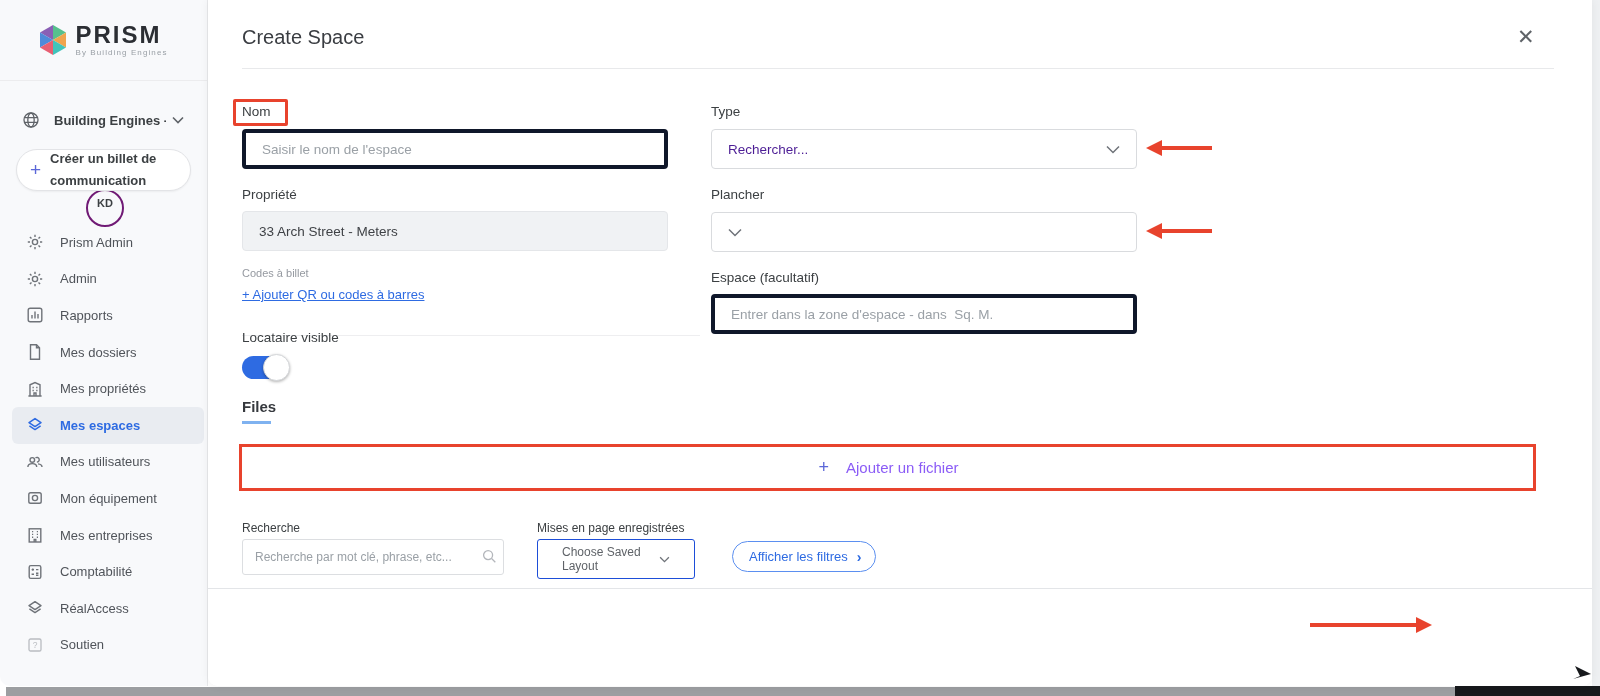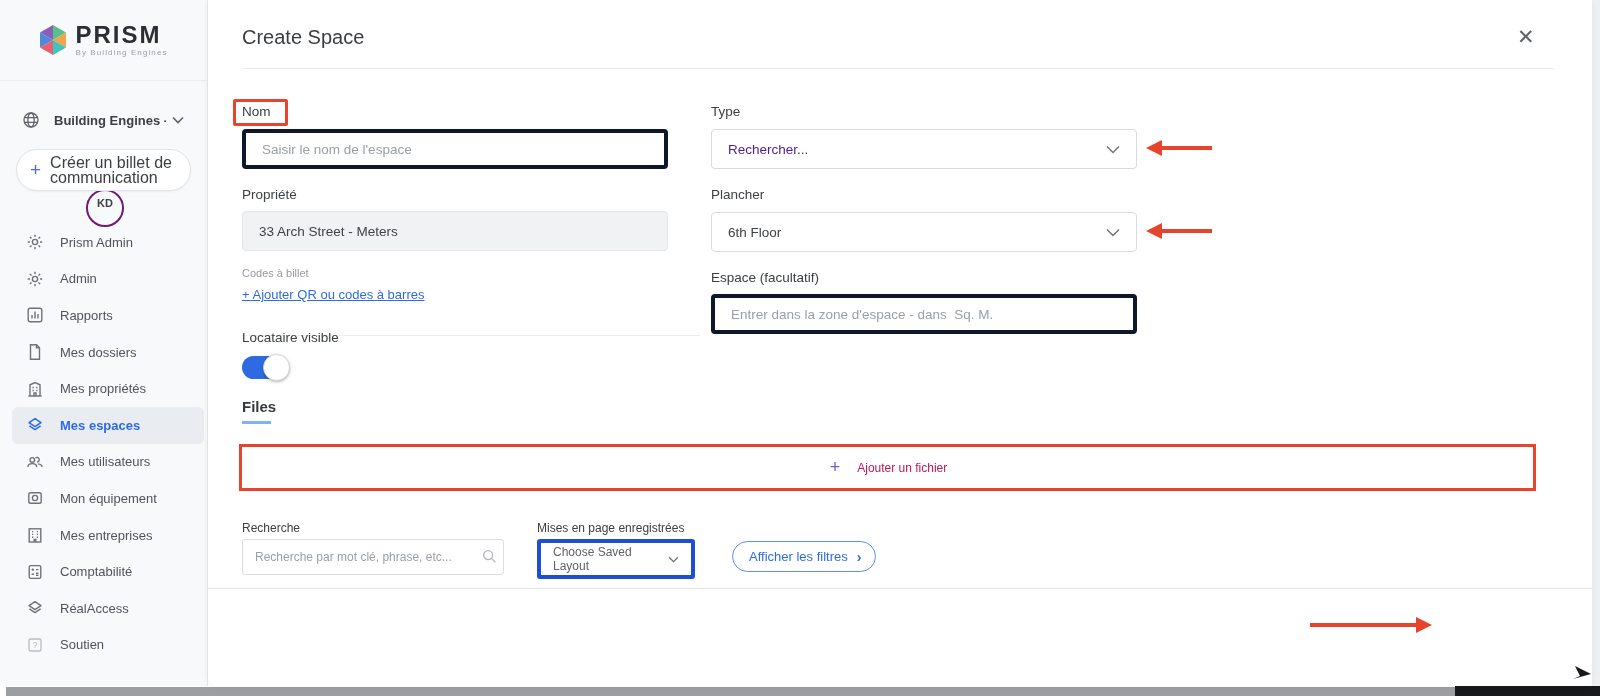--- a/index.html
+++ b/index.html
@@ -22,21 +22,21 @@
   .logo-tagline { font-size:8px; letter-spacing:1.1px; color:#9aa0a6; margin-top:1px;text-align:center; }
   .org-row { position:absolute; left:14px; top:104px; width:180px; height:32px; display:flex; align-items:center; cursor:pointer; }
   .org-icon { color:#5f6368; margin-left:8px; display:flex; }
   .org-label { font-size:13px; font-weight:600; color:#3c4043; margin-left:14px; width:112px;
                white-space:nowrap; overflow:hidden; }
   .org-chevron { color:#5f6368; margin-left:6px; display:flex; }
   .create-btn { position:absolute; left:16px; top:149px; width:175px; height:42px; background:#ffffff;
                 border:1px solid #e3e4e7; border-radius:21px; box-shadow:0 1px 2px rgba(0,0,0,.05);
                 display:flex; align-items:center; cursor:pointer; z-index:3; }
   .create-plus { color:#5b67d8; font-size:19px; font-weight:400; margin:0 9px 0 13px; }
-  .create-label { font-size:16px; color:#3c4043; line-height:15px; width:128px; }
+  .create-label { font-size:13px; color:#3c4043; line-height:22px; width:128px;font-weight:bold; }
   .avatar { position:absolute; left:86px; top:189px; width:38px; height:38px; border-radius:50%;
             border:2px solid #701a75; display:flex; align-items:flex-start; justify-content:center;
             font-size:11px; font-weight:600; color:#3c4043; padding-top:6px; z-index:2; background:#f8f9fb; }
   .nav { position:absolute; left:4px; top:224px; width:208px; }
   .nav-item { height:36.6px; display:flex; align-items:center; margin:0 8px; border-radius:6px;
               padding-left:14px; cursor:pointer; color:#5f6368; }
   .nav-item .nav-icon { width:18px; height:18px; display:flex; align-items:center; justify-content:center; color:#6f7379; }
   .nav-item .nav-label { font-size:13px; margin-left:16px; color:#50545a; }
   .nav-item.active { background:#e9ecf1; }
   .nav-item.active .nav-label { color:#2e6be2; font-weight:700; }
@@ -71,29 +71,29 @@
   .toggle { position:absolute; left:34px; top:356px; width:46px; height:23px; border-radius:12px;
             background:#2e6be2; cursor:pointer; }
   .toggle .knob { position:absolute; right:-2px; top:-2px; width:27px; height:27px; border-radius:50%;
                   background:#ffffff; border:1px solid #d4d6d9; box-shadow:0 1px 3px rgba(0,0,0,.3); }
 
   .files-title { position:absolute; left:34px; top:398px; font-size:15px; font-weight:700; color:#36393e; }
   .files-underline { position:absolute; left:34px; top:421px; width:29px; height:3px; background:#7fb2f0; }
   .file-row { position:absolute; left:34px; top:447px; width:1293px; height:41px; background:#ffffff;
               display:flex; align-items:center; justify-content:center; cursor:pointer; }
   .file-plus { color:#5b67d8; font-size:18px; margin-right:17px; }
-  .file-label { font-size:12px; color:#be185d; }
+  .file-label { font-size:15px; color:#8b5cf6; }
 
   .search-input { position:absolute; left:34px; top:539px; width:262px; height:36px; border:1px solid #dcdee1;
                   border-radius:3px; padding:0 30px 0 12px; font-size:12px; color:#3f4246;
                   font-family:"Liberation Sans", sans-serif; outline:none; }
   .search-input::placeholder { color:#9aa0a6; }
   .search-icon { position:absolute; left:274px; top:549px; color:#b3b6bb; }
-  .layout-select { position:absolute; left:329px; top:539px; width:158px; height:40px; border:4px solid #1d4ed8;
-                   border-radius:3px; display:flex; align-items:center; padding:0 12px; cursor:pointer; background:#fff; }
+  .layout-select { position:absolute; left:329px; top:539px; width:158px; height:40px; border:1px solid #1d4ed8;
+                   border-radius:3px; display:flex; align-items:center; padding:0 24px; cursor:pointer; background:#fff; }
   .layout-select .sel-text { font-size:12px; color:#5f6368; flex:1; }
   .filters-btn { position:absolute; left:524px; top:541px; height:31px; padding:0 14px 0 16px;
                  border:1.5px solid #5b8ff0; border-radius:16px; display:flex; align-items:center; gap:9px;
                  color:#2e6be2; font-size:13px; cursor:pointer; background:#fff; }
   .filters-chevron { font-size:14px; font-weight:700; }
 
   .footer { position:absolute; left:0; top:588px; width:1384px; height:98px; background:#ffffff;
             border-top:1px solid #e3e5e8; border-radius:0 0 10px 10px; z-index:20; }
 
   
@@ -297,21 +297,20 @@
           </svg>
       </span>
     </div>
 
     <div class="f-label" style="left:34px; top:187px;">Propriété</div>
     <div class="f-label" style="left:503px; top:187px;">Plancher</div>
 
     <div class="t-readonly" style="left:34px; top:211px;">33 Arch Street - Meters</div>
 
     <div class="t-select" style="left:503px; top:212px;">
-      <span class="sel-text sel-value">6th Floor</span>
       <span class="sel-chevron">
         <svg width="14" height="9" viewBox="0 0 14 9" fill="none" stroke="currentColor" stroke-width="1.5">
             <path d="M1 1.5 7 7.5 13 1.5"></path>
           </svg>
       </span>
     </div>
 
     <div class="f-label-sm" style="left:34px; top:267px;">Codes à billet</div>
     <a class="barcode-link">+ Ajouter QR ou codes à barres</a>
 

